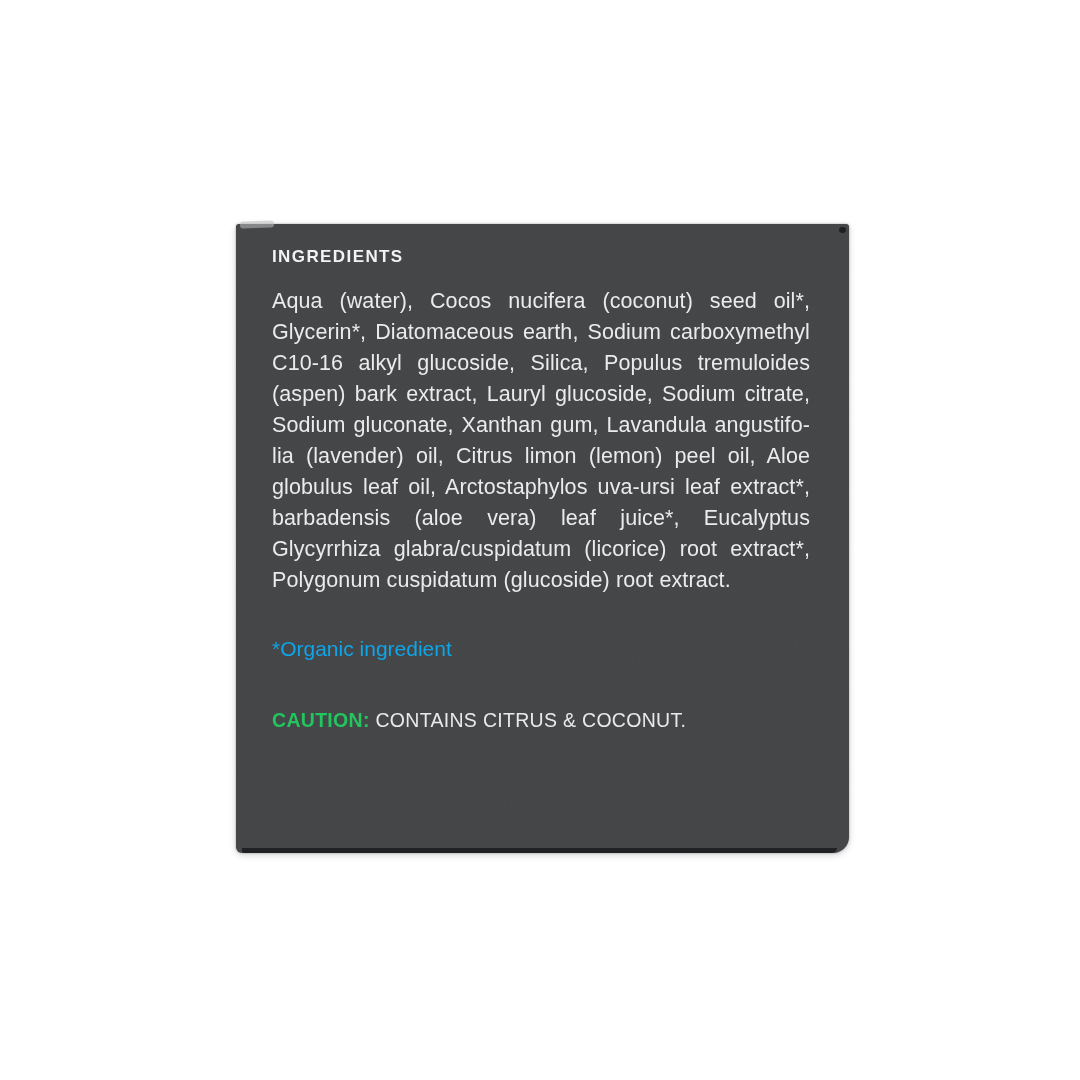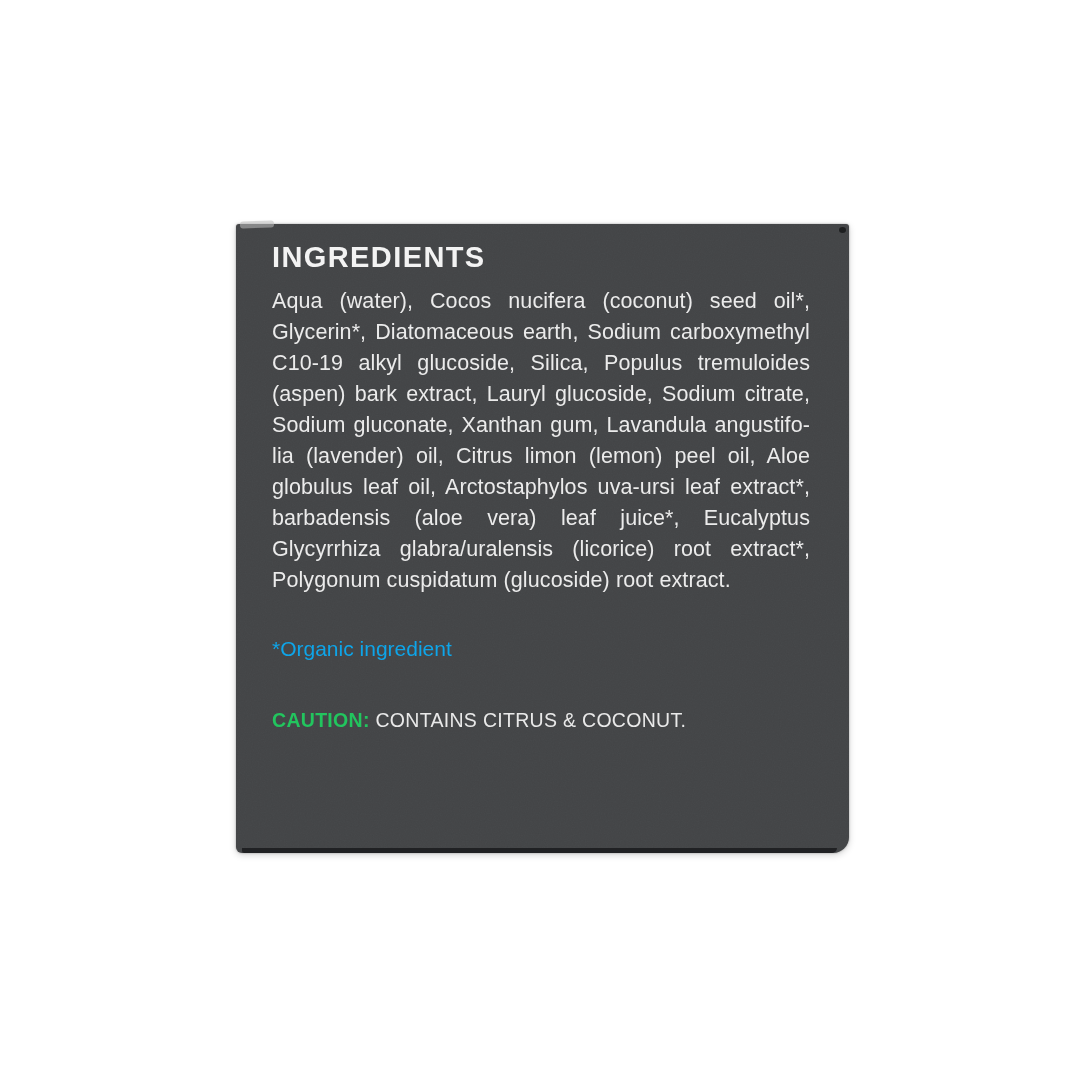--- a/index.html
+++ b/index.html
@@ -67,21 +67,21 @@
     background: #141517;
     border-radius: 50%;
     opacity: 0.8;
   }
   .content {
     position: relative;
     padding: 20px 39px 0 36px;
   }
   .title {
     margin: 0;
-    font-size: 29px;
+    font-size: 17px;
     line-height: 26px;
     font-weight: 700;
     letter-spacing: 1.4px;
     color: #f3f3f3;
   }
   .para {
     margin-top: 16px;
     font-size: 21.5px;
     letter-spacing: 0.1px;
     color: #ebebeb;
@@ -132,27 +132,27 @@
     <div class="smudge"></div>
     <div class="speck"></div>
 
     <div class="content">
 
       <h1 class="title">INGREDIENTS</h1>
 
       <div class="para">
         <div class="jline">Aqua (water), Cocos nucifera (coconut) seed oil*,</div>
         <div class="jline">Glycerin*, Diatomaceous earth, Sodium carboxymethyl</div>
-        <div class="jline">C10-19 alkyl glucoside, Silica, Populus tremuloides</div>
+        <div class="jline">C10-16 alkyl glucoside, Silica, Populus tremuloides</div>
         <div class="jline">(aspen) bark extract, Lauryl glucoside, Sodium citrate,</div>
         <div class="jline">Sodium gluconate, Xanthan gum, Lavandula angustifo-</div>
         <div class="jline">lia (lavender) oil, Citrus limon (lemon) peel oil, Aloe</div>
         <div class="jline">globulus leaf oil, Arctostaphylos uva-ursi leaf extract*,</div>
         <div class="jline">barbadensis (aloe vera) leaf juice*, Eucalyptus</div>
-        <div class="jline">Glycyrrhiza glabra/uralensis (licorice) root extract*,</div>
+        <div class="jline">Glycyrrhiza glabra/cuspidatum (licorice) root extract*,</div>
         <div class="jline last">Polygonum cuspidatum (glucoside) root extract.</div>
       </div>
 
       <div class="footnote">*Organic ingredient</div>
 
       <div class="caution">
         <span class="b">CAUTION:</span>
         <span>CONTAINS CITRUS &amp; COCONUT.</span>
       </div>
 

